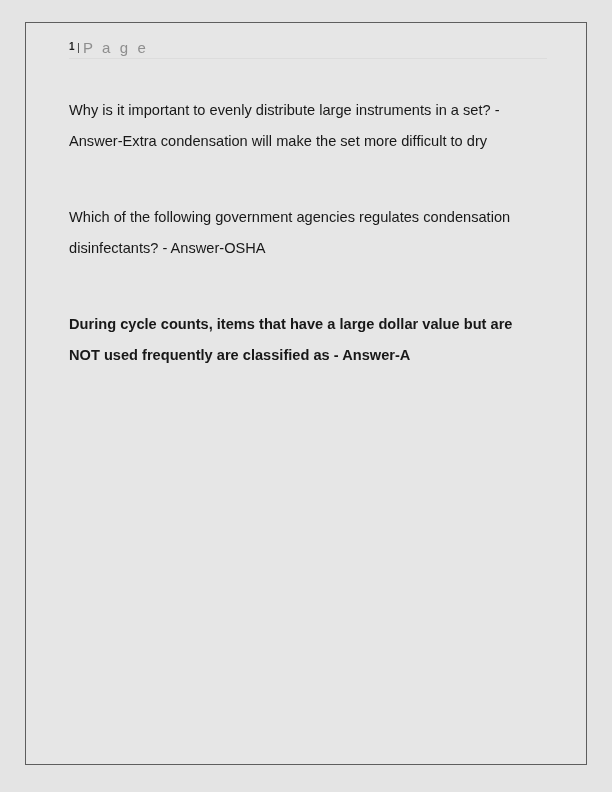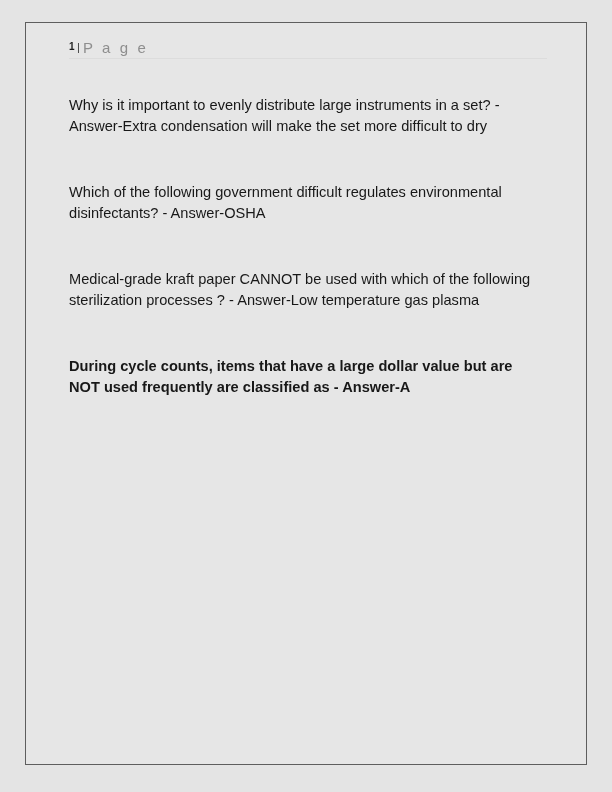--- a/index.html
+++ b/index.html
@@ -88,21 +88,21 @@
   }
   .doc-title .title-line { display: block; }
 
   
   .qa-list {
     margin-top: 36px;
   }
   .qa-block {
     color: #181818;
     font-size: 14.6px;
-    line-height: 21px;
+    line-height: 31px;
     margin-bottom: 45px;
     letter-spacing: 0.01px;
   }
   .qa-block:last-child { margin-bottom: 0; font-weight: bold; }
 </style>
 </head>
 <body>
 
 <div class="document-root">
 
@@ -112,22 +112,21 @@
 
       <div class="page-header">
         <span class="header-page-number">1</span>
         <span class="header-separator">|</span>
         <span class="header-page-word">P a g e</span>
       </div>
 
 
       <div class="qa-list">
         <p class="qa-block">Why is it important to evenly distribute large instruments in a set? - Answer-Extra condensation will make the set more difficult to dry</p>
-        <p class="qa-block">Which of the following government difficult regulates environmental disinfectants? - Answer-OSHA</p>
-        <p class="qa-block">Medical-grade kraft paper CANNOT be used with which of the following sterilization processes ? - Answer-Low temperature gas plasma</p>
+        <p class="qa-block">Which of the following government agencies regulates condensation disinfectants? - Answer-OSHA</p>
         <p class="qa-block">During cycle counts, items that have a large dollar value but are NOT used frequently are classified as - Answer-A</p>
       </div>
 
     </div>
 
     <div class="header-rule"></div>
 
   </div>
 
 </div>

